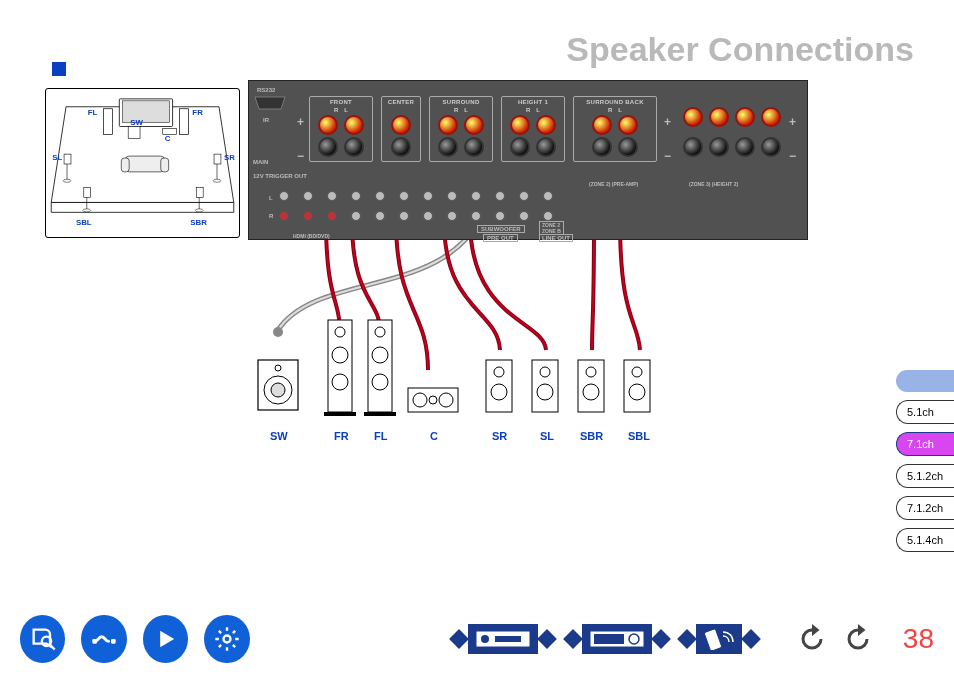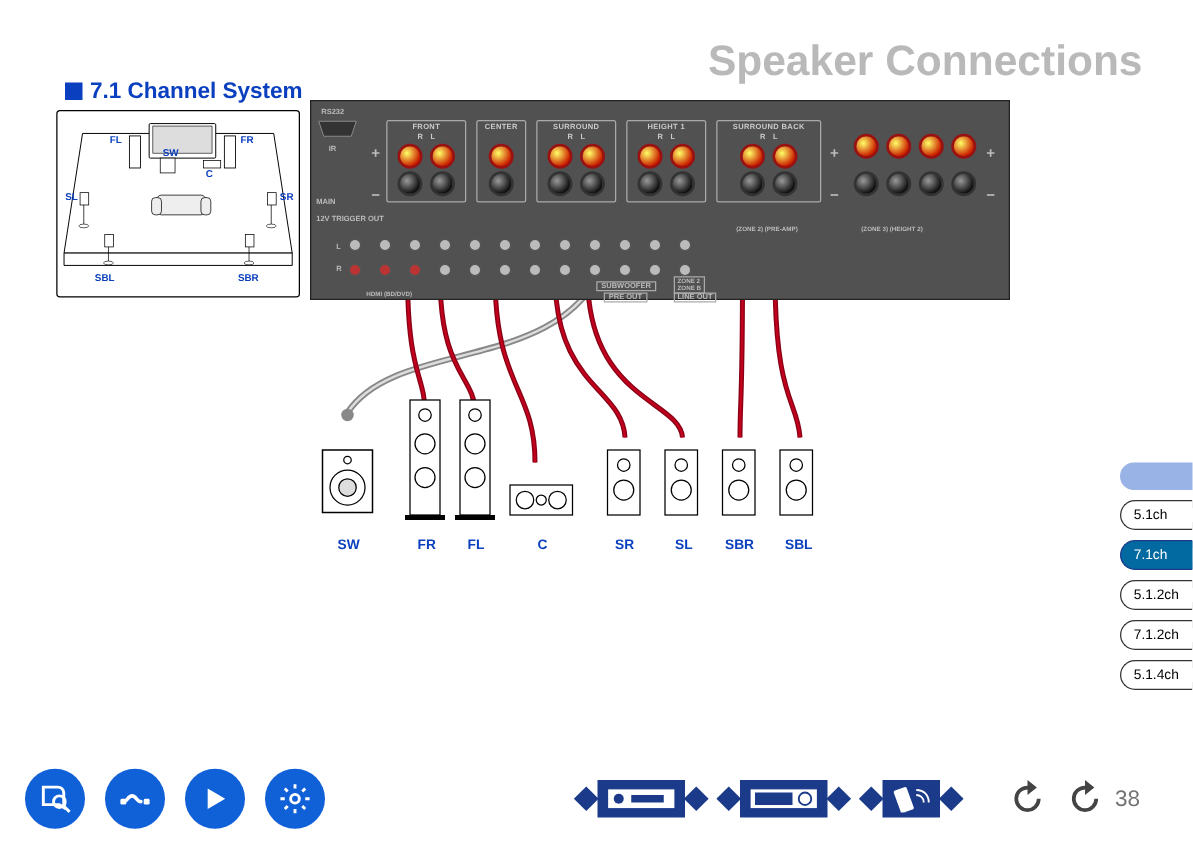--- a/index.html
+++ b/index.html
@@ -138,21 +138,21 @@
     border-top-left-radius: 12px;
     border-bottom-left-radius: 12px;
     background: #fff;
     font-size: 11px;
     display: flex;
     align-items: center;
     padding-left: 10px;
     cursor: pointer;
   }
   .ch-btn.active {
-    background: #0369a1;
+    background: #d946ef;
     color: #fff;
     border-color: #1b3a8a;
   }
   
   .bottom-bar {
     position: absolute;
     bottom: 10px;
     left: 20px;
     right: 20px;
     height: 54px;
@@ -178,33 +178,32 @@
   }
   .diamond {
     width: 14px; height: 14px; background:#1b3a8a; transform:rotate(45deg); cursor:pointer;
   }
   .dev-box {
     width: 70px; height: 30px; background:#1b3a8a; display:flex; align-items:center; justify-content:center;
   }
   .undo-redo { display:flex; gap:10px; margin-left:30px; }
   .arrow-btn { width:36px; height:36px; cursor:pointer; color:#444;}
   .page-num {
-    font-size: 18px;
-    color: #737373;
-    margin-left: 6px;
+    font-size: 28px;
+    color: #ef4444;
+    margin-left: 27px;
   }
 </style>
 </head>
 <body>
 
 <div class="page-header">Speaker Connections</div>
 
 <div class="section-title">
   <span class="section-square"></span>
-  <span>7.1 Channel System</span>
 </div>
 
 <div class="room-box">
   <svg class="room-svg" viewBox="0 0 195 150">
 
     <polygon points="20,18 175,18 190,115 5,115" fill="#fff" stroke="#000" stroke-width="0.8"></polygon>
 
     <polygon points="5,115 190,115 190,125 5,125" fill="#fff" stroke="#000" stroke-width="0.8"></polygon>
 
     <rect x="74" y="10" width="54" height="28" rx="1" fill="#fff" stroke="#000" stroke-width="0.8"></rect>

